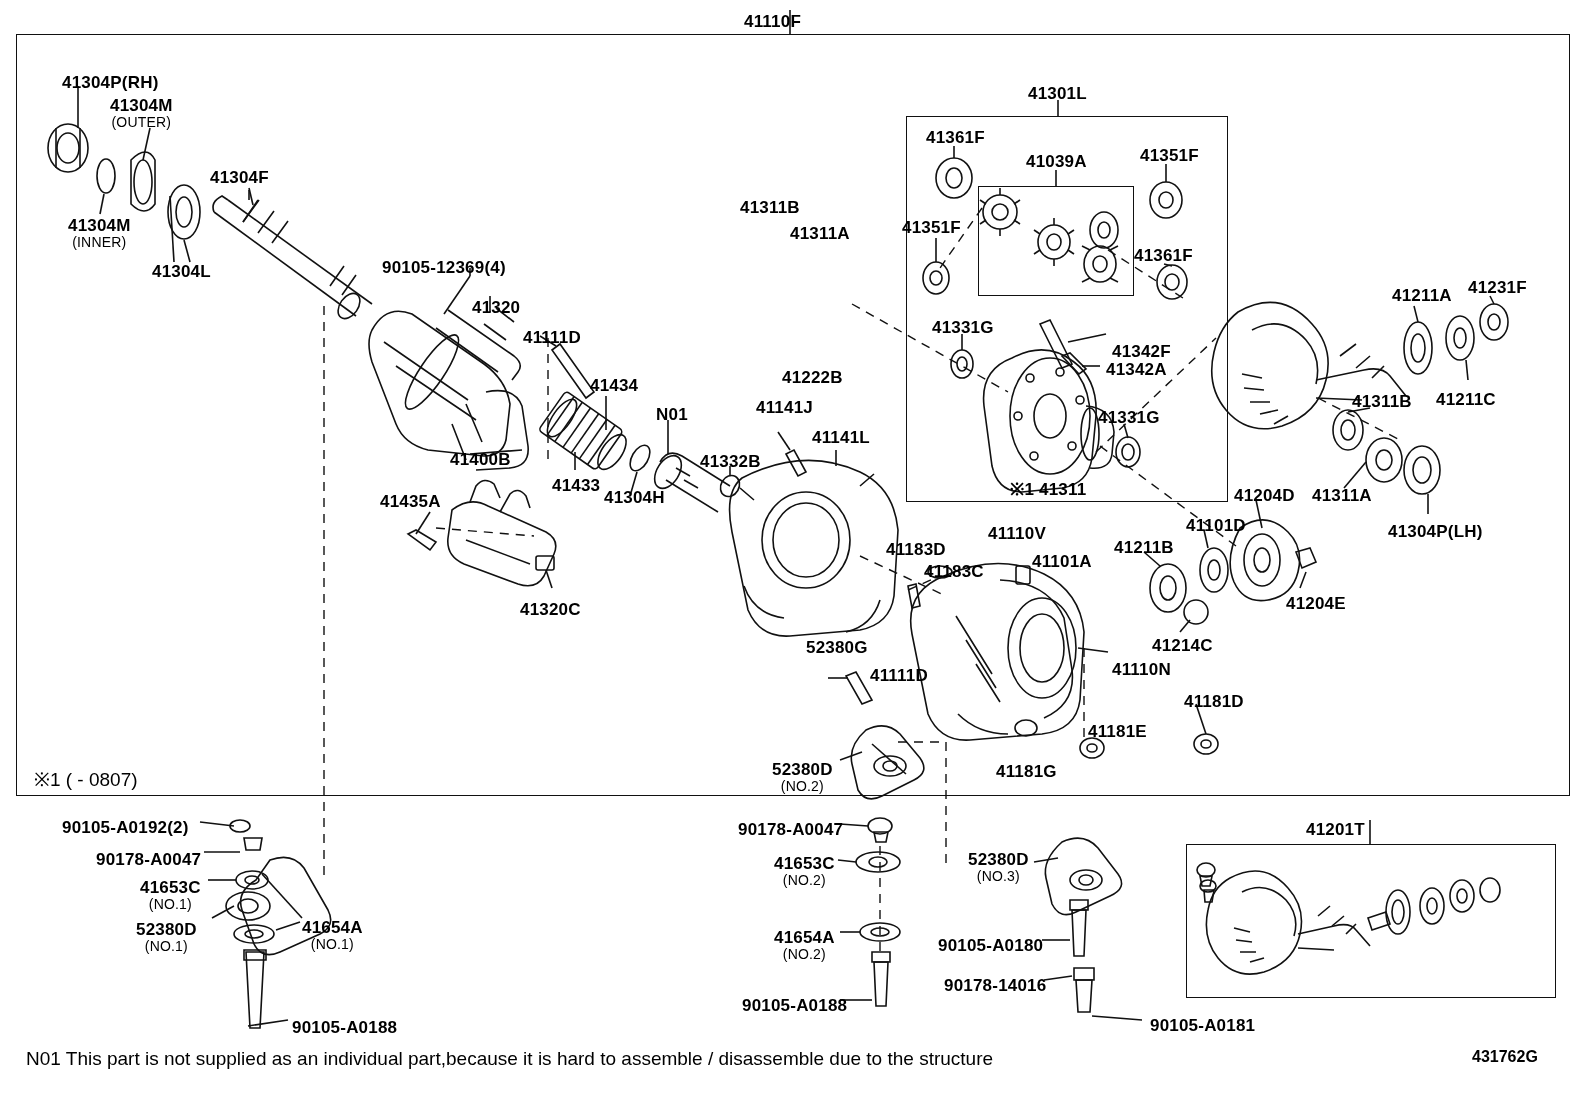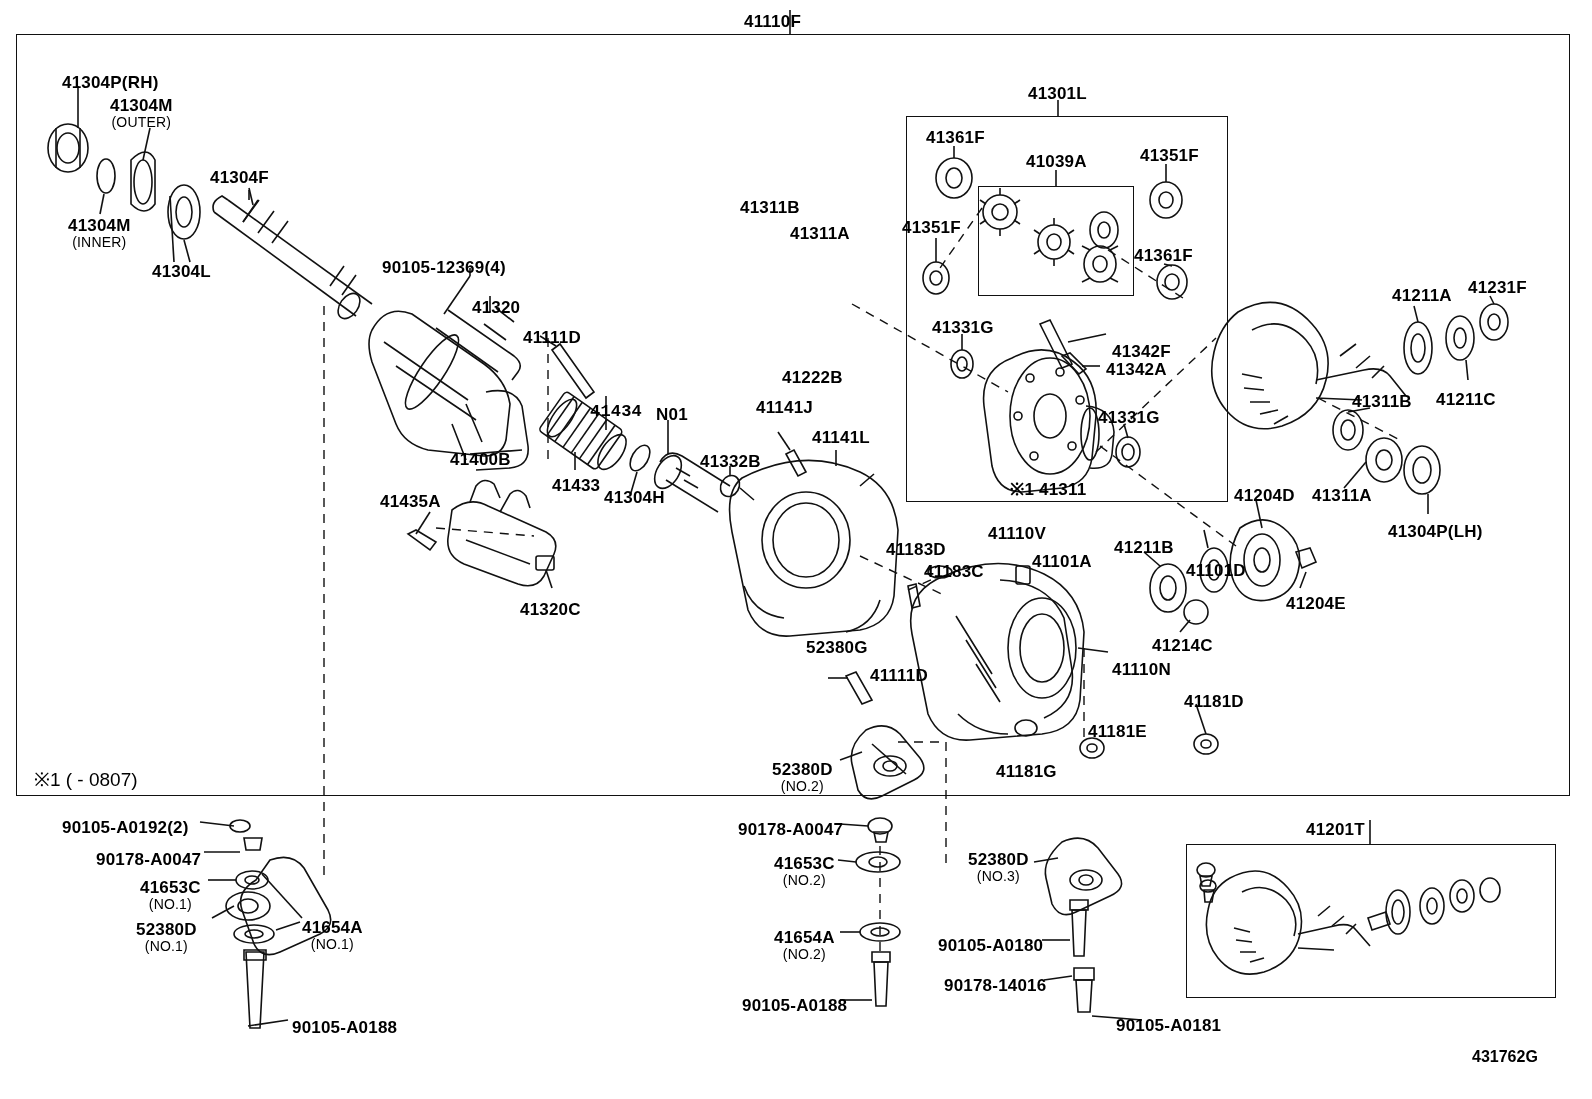--- a/index.html
+++ b/index.html
@@ -336,21 +336,21 @@
   </div>
   <div class="lbl" style="left:68px;top:216px;">
     <span>41304M</span>
     <span class="sub">(INNER)</span>
   </div>
   <div class="lbl" style="left:152px;top:262px;">41304L</div>
   <div class="lbl" style="left:210px;top:168px;">41304F</div>
   <div class="lbl" style="left:382px;top:258px;">90105-12369(4)</div>
   <div class="lbl" style="left:472px;top:298px;">41320</div>
   <div class="lbl" style="left:523px;top:328px;">41111D</div>
-  <div class="lbl" style="left:590px;top:402px;font-family:Liberation Mono, monospace;">41434</div>
+  <div class="lbl" style="left:590px;top:376px;">41434</div>
   <div class="lbl" style="left:656px;top:405px;">N01</div>
   <div class="lbl" style="left:552px;top:476px;">41433</div>
   <div class="lbl" style="left:450px;top:450px;">41400B</div>
   <div class="lbl" style="left:380px;top:492px;">41435A</div>
   <div class="lbl" style="left:520px;top:592px;margin-top:8px;">41320C</div>
   <div class="lbl" style="left:604px;top:488px;">41304H</div>
   <div class="lbl" style="left:700px;top:452px;">41332B</div>
   <div class="lbl" style="left:756px;top:398px;">41141J</div>
   <div class="lbl" style="left:812px;top:428px;">41141L</div>
   <div class="lbl" style="left:740px;top:198px;">41311B</div>
@@ -369,21 +369,21 @@
   <div class="lbl" style="left:1098px;top:408px;">41331G</div>
   <div class="lbl" style="left:1010px;top:480px;">※1 41311</div>
 
   <div class="lbl" style="left:1392px;top:286px;">41211A</div>
   <div class="lbl" style="left:1468px;top:278px;">41231F</div>
   <div class="lbl" style="left:1352px;top:392px;">41311B</div>
   <div class="lbl" style="left:1436px;top:390px;">41211C</div>
   <div class="lbl" style="left:1312px;top:486px;">41311A</div>
   <div class="lbl" style="left:1388px;top:522px;">41304P(LH)</div>
   <div class="lbl" style="left:1234px;top:486px;">41204D</div>
-  <div class="lbl" style="left:1186px;top:516px;margin-top:45px;">41101D</div>
+  <div class="lbl" style="left:1186px;top:516px;">41101D</div>
   <div class="lbl" style="left:1114px;top:538px;">41211B</div>
   <div class="lbl" style="left:1032px;top:552px;">41101A</div>
   <div class="lbl" style="left:988px;top:524px;">41110V</div>
   <div class="lbl" style="left:886px;top:540px;">41183D</div>
   <div class="lbl" style="left:924px;top:562px;">41183C</div>
   <div class="lbl" style="left:1286px;top:594px;">41204E</div>
   <div class="lbl" style="left:1152px;top:636px;">41214C</div>
   <div class="lbl" style="left:1112px;top:660px;">41110N</div>
   <div class="lbl" style="left:1184px;top:692px;">41181D</div>
   <div class="lbl" style="left:1088px;top:722px;">41181E</div>
@@ -420,19 +420,20 @@
     <span>41654A</span>
     <span class="sub">(NO.2)</span>
   </div>
   <div class="lbl" style="left:742px;top:996px;">90105-A0188</div>
   <div class="lbl" style="left:968px;top:850px;">
     <span>52380D</span>
     <span class="sub">(NO.3)</span>
   </div>
   <div class="lbl" style="left:938px;top:936px;">90105-A0180</div>
   <div class="lbl" style="left:944px;top:976px;">90178-14016</div>
-  <div class="lbl" style="left:1116px;top:1016px;">90105-A0181</div>
+  <div class="lbl" style="left:1150px;top:1016px;">90105-A0181</div>
   <div class="lbl" style="left:1306px;top:820px;">41201T</div>
 
   <div class="note" style="left:34px;top:766px;">※1 (    - 0807)</div>
+  <div class="note" style="left:26px;top:1048px;">N01 This part is not supplied as an individual part,because it is hard to assemble / disassemble due to the structure</div>
   <div class="diagcode" style="left:1472px;top:1048px;">431762G</div>
 
 </div>
 
 </body></html>

